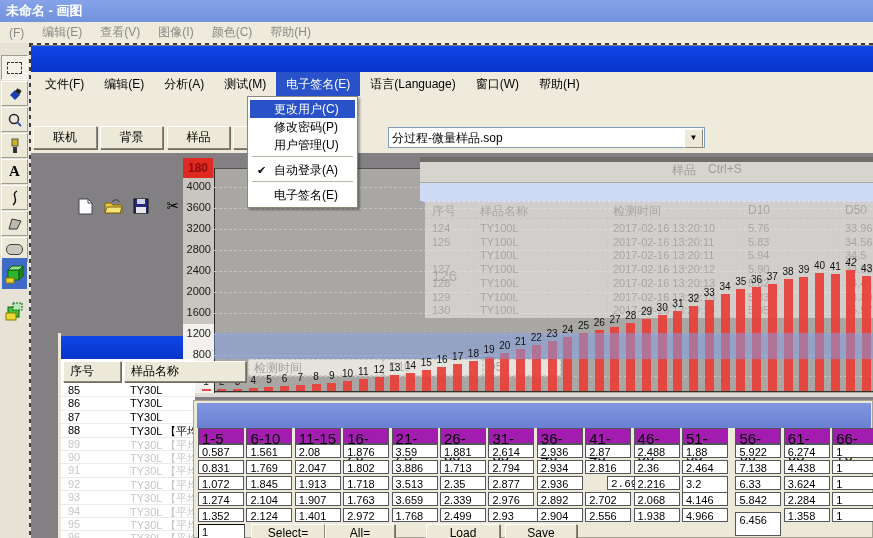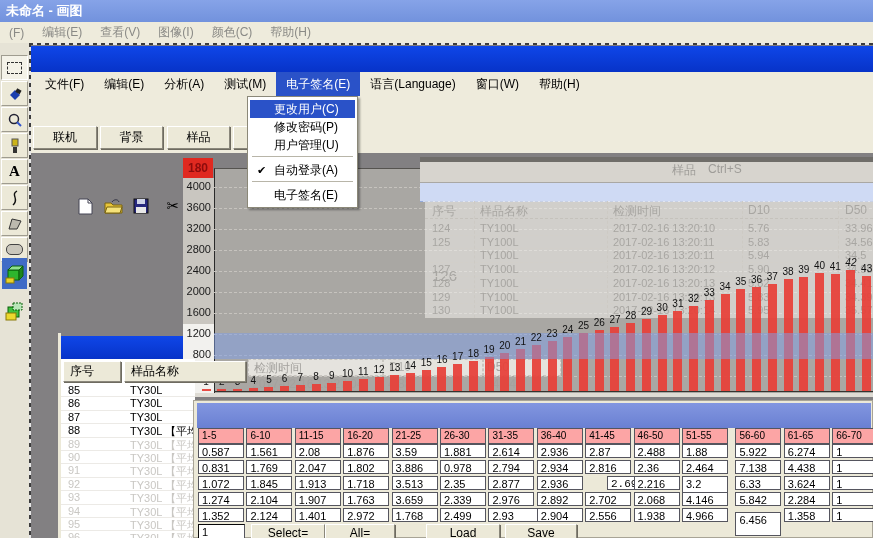--- a/index.html
+++ b/index.html
@@ -49,21 +49,21 @@
   
   .tick{position:absolute;width:27px;text-align:right;font-size:11px;color:#1a1a1a;}
   .grid{position:absolute;left:214px;width:658px;height:0;border-top:1px dashed #c6c3be;}
   .barnum{position:absolute;width:16px;text-align:center;font-size:10px;color:#111;}
   
   .ghosttxt{color:#a4a29e;}
   .gcell{position:absolute;background:rgba(241,240,236,.82);border:1px dashed #c9c6c0;box-sizing:border-box;}
   
   .hcell3d{position:absolute;background:#ece9d8;border:1px solid;border-color:#fff #8a877b #8a877b #fff;
     box-shadow:1px 1px 0 #6e6b60;font-size:12px;color:#000;display:flex;align-items:center;padding-left:6px;box-sizing:border-box;}
-  .gridhead{position:absolute;background:#fca5a5;border:1px solid #55555e;font-size:10px;color:#000;
+  .gridhead{position:absolute;background:#a21caf;border:1px solid #55555e;font-size:15px;color:#000;
     padding:1px 3px 0 3px;box-sizing:border-box;}
   .gridcell{position:absolute;background:#fff;border:1px solid #55555e;font-size:11px;color:#000;
     padding:1px 0 0 3px;box-sizing:border-box;}
 </style>
 </head>
 <body>
 
 <div id="screen">
 
   <div class="abs" id="paint-titlebar">
@@ -194,20 +194,24 @@
   <div class="abs xpbtn" style="left:33px;top:126px;width:64px;height:23px">
       <span>联机</span>
     </div>
   <div class="abs xpbtn" style="left:100px;top:126px;width:63px;height:23px">
       <span>背景</span>
     </div>
   <div class="abs xpbtn" style="left:167px;top:126px;width:63px;height:23px">
       <span>样品</span>
     </div>
   <div class="abs xpbtn" style="left:233px;top:126px;width:64px;height:23px"></div>
+  <div class="abs" id="combobox">
+    <span class="val">分过程-微量样品.sop</span>
+    <span class="arrow">▼</span>
+  </div>
 
   <div class="abs" style="left:183px;top:158px;width:30px;height:20px;background:#e02920;color:#8c0c0c;font-size:12px;font-weight:bold;text-align:center;line-height:20px">180</div>
   <div class="abs" style="left:420px;top:157px;width:453px;height:5px;background:#6f6d69"></div>
   <div class="abs" style="left:183px;top:178px;width:31px;height:146px;background:#c9c6c0"></div>
   <div class="abs" style="left:183px;top:324px;width:31px;height:69px;background:#f2f1ee"></div>
   <div class="abs" style="left:214px;top:168px;width:659px;height:225px;background:#a9a7a3;border-left:1px solid #2a2a2a;border-top:1px solid #55534f;box-sizing:border-box" id="plot"></div>
 
   <div class="abs" style="left:420px;top:162px;width:453px;height:20px;background:#d7d4ce;z-index:2;font-size:12px;color:#9e9c98">
     <span style="position:absolute;left:252px">样品</span>
     <span style="position:absolute;left:288px">Ctrl+S</span>
@@ -375,21 +379,21 @@
       <div class="gridcell" style="position: absolute; left: 439.6px; top: 43px; width: 46px; height: 14px;">2.488</div>
       <div class="gridcell" style="position: absolute; left: 488px; top: 43px; width: 46px; height: 14px;">1.88</div>
       <div class="gridcell" style="position: absolute; left: 541.4px; top: 43px; width: 46px; height: 14px;">5.922</div>
       <div class="gridcell" style="position: absolute; left: 589.8px; top: 43px; width: 46px; height: 14px;">6.274</div>
       <div class="gridcell" style="position: absolute; left: 638.2px; top: 43px; width: 46px; height: 14px;">1</div>
       <div class="gridcell" style="position: absolute; left: 4px; top: 58.9px; width: 46px; height: 14px;">0.831</div>
       <div class="gridcell" style="position: absolute; left: 52.4px; top: 58.9px; width: 46px; height: 14px;">1.769</div>
       <div class="gridcell" style="position: absolute; left: 100.8px; top: 58.9px; width: 46px; height: 14px;">2.047</div>
       <div class="gridcell" style="position: absolute; left: 149.2px; top: 58.9px; width: 46px; height: 14px;">1.802</div>
       <div class="gridcell" style="position: absolute; left: 197.6px; top: 58.9px; width: 46px; height: 14px;">3.886</div>
-      <div class="gridcell" style="position: absolute; left: 246px; top: 58.9px; width: 46px; height: 14px;">0.978</div>
+      <div class="gridcell" style="position: absolute; left: 246px; top: 58.9px; width: 46px; height: 14px;">1.713</div>
       <div class="gridcell" style="position: absolute; left: 294.4px; top: 58.9px; width: 46px; height: 14px;">2.794</div>
       <div class="gridcell" style="position: absolute; left: 342.8px; top: 58.9px; width: 46px; height: 14px;">2.934</div>
       <div class="gridcell" style="position: absolute; left: 391.2px; top: 58.9px; width: 46px; height: 14px;">2.816</div>
       <div class="gridcell" style="position: absolute; left: 439.6px; top: 58.9px; width: 46px; height: 14px;">2.36</div>
       <div class="gridcell" style="position: absolute; left: 488px; top: 58.9px; width: 46px; height: 14px;">2.464</div>
       <div class="gridcell" style="position: absolute; left: 541.4px; top: 58.9px; width: 46px; height: 14px;">7.138</div>
       <div class="gridcell" style="position: absolute; left: 589.8px; top: 58.9px; width: 46px; height: 14px;">4.438</div>
       <div class="gridcell" style="position: absolute; left: 638.2px; top: 58.9px; width: 46px; height: 14px;">1</div>
       <div class="gridcell" style="position: absolute; left: 4px; top: 74.8px; width: 46px; height: 14px;">1.072</div>
       <div class="gridcell" style="position: absolute; left: 52.4px; top: 74.8px; width: 46px; height: 14px;">1.845</div>

